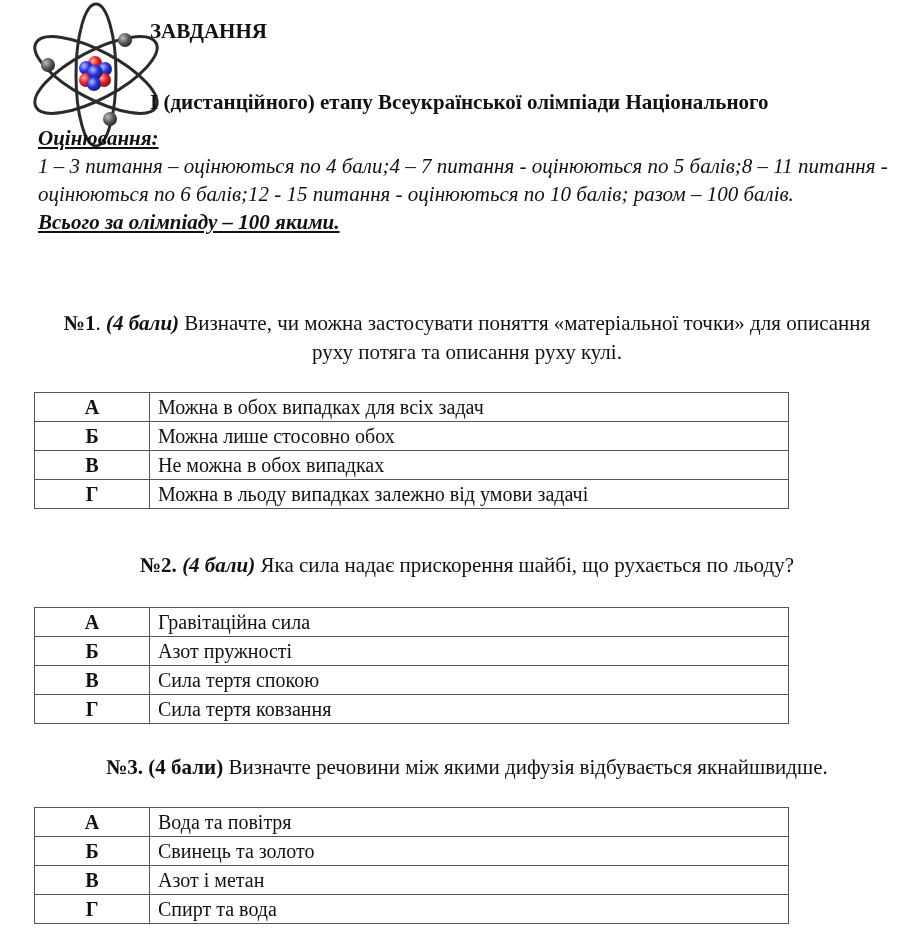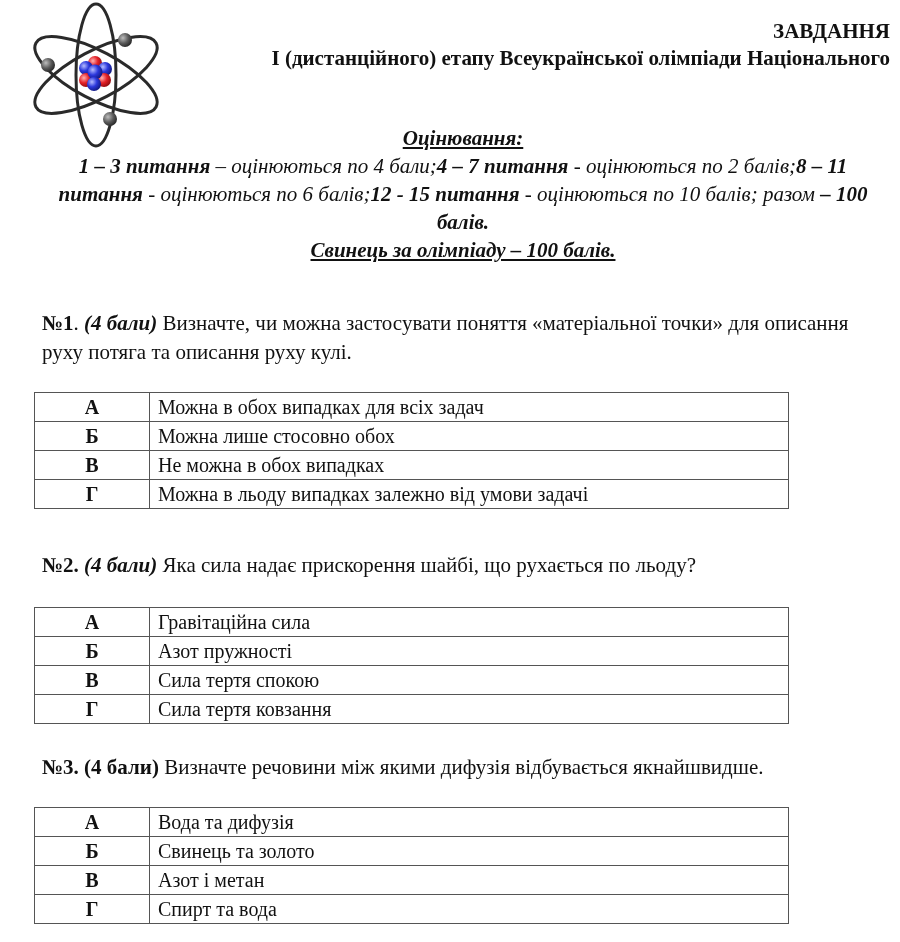--- a/index.html
+++ b/index.html
@@ -20,58 +20,58 @@
       left: 28px;
       top: 0px;
       width: 140px;
       height: 150px;
     }
     .header {
       position: absolute;
       left: 150px;
       top: 18px;
       width: 740px;
-      text-align: right;
+      text-align: left;
       font-weight: bold;
       font-size: 21px;
       line-height: 27px;
       font-family: Liberation Serif, serif;
     }
     .header .t1 { display: block; }
-    .header .t2 { display: block; }
+    .header .t2 { display: block; margin-top: 44px; }
     .header .t3 { display: block; }
 
     .grading {
       position: absolute;
       left: 38px;
       top: 124px;
       width: 850px;
-      text-align: center;
       font-size: 21px;
       line-height: 28px;
       font-style: italic;
     }
     .grading .title {
       font-weight: bold;
       text-decoration: underline;
       display: block;
     }
     .grading .total {
       font-weight: bold;
       text-decoration: underline;
       display: block;
     }
-    .b { font-weight: bold; }
+    .b { font-weight: normal; }
 
     .question {
       position: absolute;
       left: 42px;
       width: 850px;
       font-size: 21px;
       line-height: 29px;
+      text-align: center;
     }
     .question .num { font-weight: bold; }
     .question .pts-i { font-weight: bold; font-style: italic; }
     .question .pts-b { font-weight: bold; }
 
     table.answers {
       position: absolute;
       left: 34px;
       border-collapse: collapse;
       font-size: 20px;
@@ -141,22 +141,22 @@
   </svg>
 </div>
 
 <div class="header">
   <span class="t1">ЗАВДАННЯ</span>
   <span class="t2">І (дистанційного) етапу Всеукраїнської олімпіади Національного</span>
 </div>
 
 <div class="grading">
   <span class="title">Оцінювання:</span>
-  <span><span class="b">1 – 3 питання</span><span> – оцінюються по 4 бали;</span><span class="b">4 – 7 питання</span><span> - оцінюються по 2 балів;</span><span class="b">8 – 11 питання</span><span> - оцінюються по 6 балів;</span><span class="b">12 - 15 питання</span><span> - оцінюються по 10 балів; разом </span><span class="b">– 100 балів.</span></span>
-  <span class="total">Свинець за олімпіаду – 100 балів.</span>
+  <span><span class="b">1 – 3 питання</span><span> – оцінюються по 4 бали;</span><span class="b">4 – 7 питання</span><span> - оцінюються по 5 балів;</span><span class="b">8 – 11 питання</span><span> - оцінюються по 6 балів;</span><span class="b">12 - 15 питання</span><span> - оцінюються по 10 балів; разом </span><span class="b">– 100 балів.</span></span>
+  <span class="total">Всього за олімпіаду – 100 якими.</span>
 </div>
 
 <div class="question" id="q1">
   <span class="num">№1</span><span>. </span><span class="pts-i">(4 бали)</span><span> Визначте, чи можна застосувати поняття «матеріальної точки» для описання руху потяга та описання руху кулі.</span>
 </div>
 <table class="answers" id="t1">
   <tbody>
       <tr>
     <td class="letter">А</td>
     <td class="text">Можна в обох випадках для всіх задач</td>
@@ -200,21 +200,21 @@
 </tbody>
   </table>
 
 <div class="question" id="q3">
   <span class="num">№3.</span><span> </span><span class="pts-b">(4 бали)</span><span> Визначте речовини між якими дифузія відбувається якнайшвидше.</span>
 </div>
 <table class="answers" id="t3">
   <tbody>
       <tr>
     <td class="letter">А</td>
-    <td class="text">Вода та дифузія</td>
+    <td class="text">Вода та повітря</td>
   </tr>
   <tr>
     <td class="letter">Б</td>
     <td class="text">Свинець та золото</td>
   </tr>
   <tr>
     <td class="letter">В</td>
     <td class="text">Азот і метан</td>
   </tr>
   <tr>

